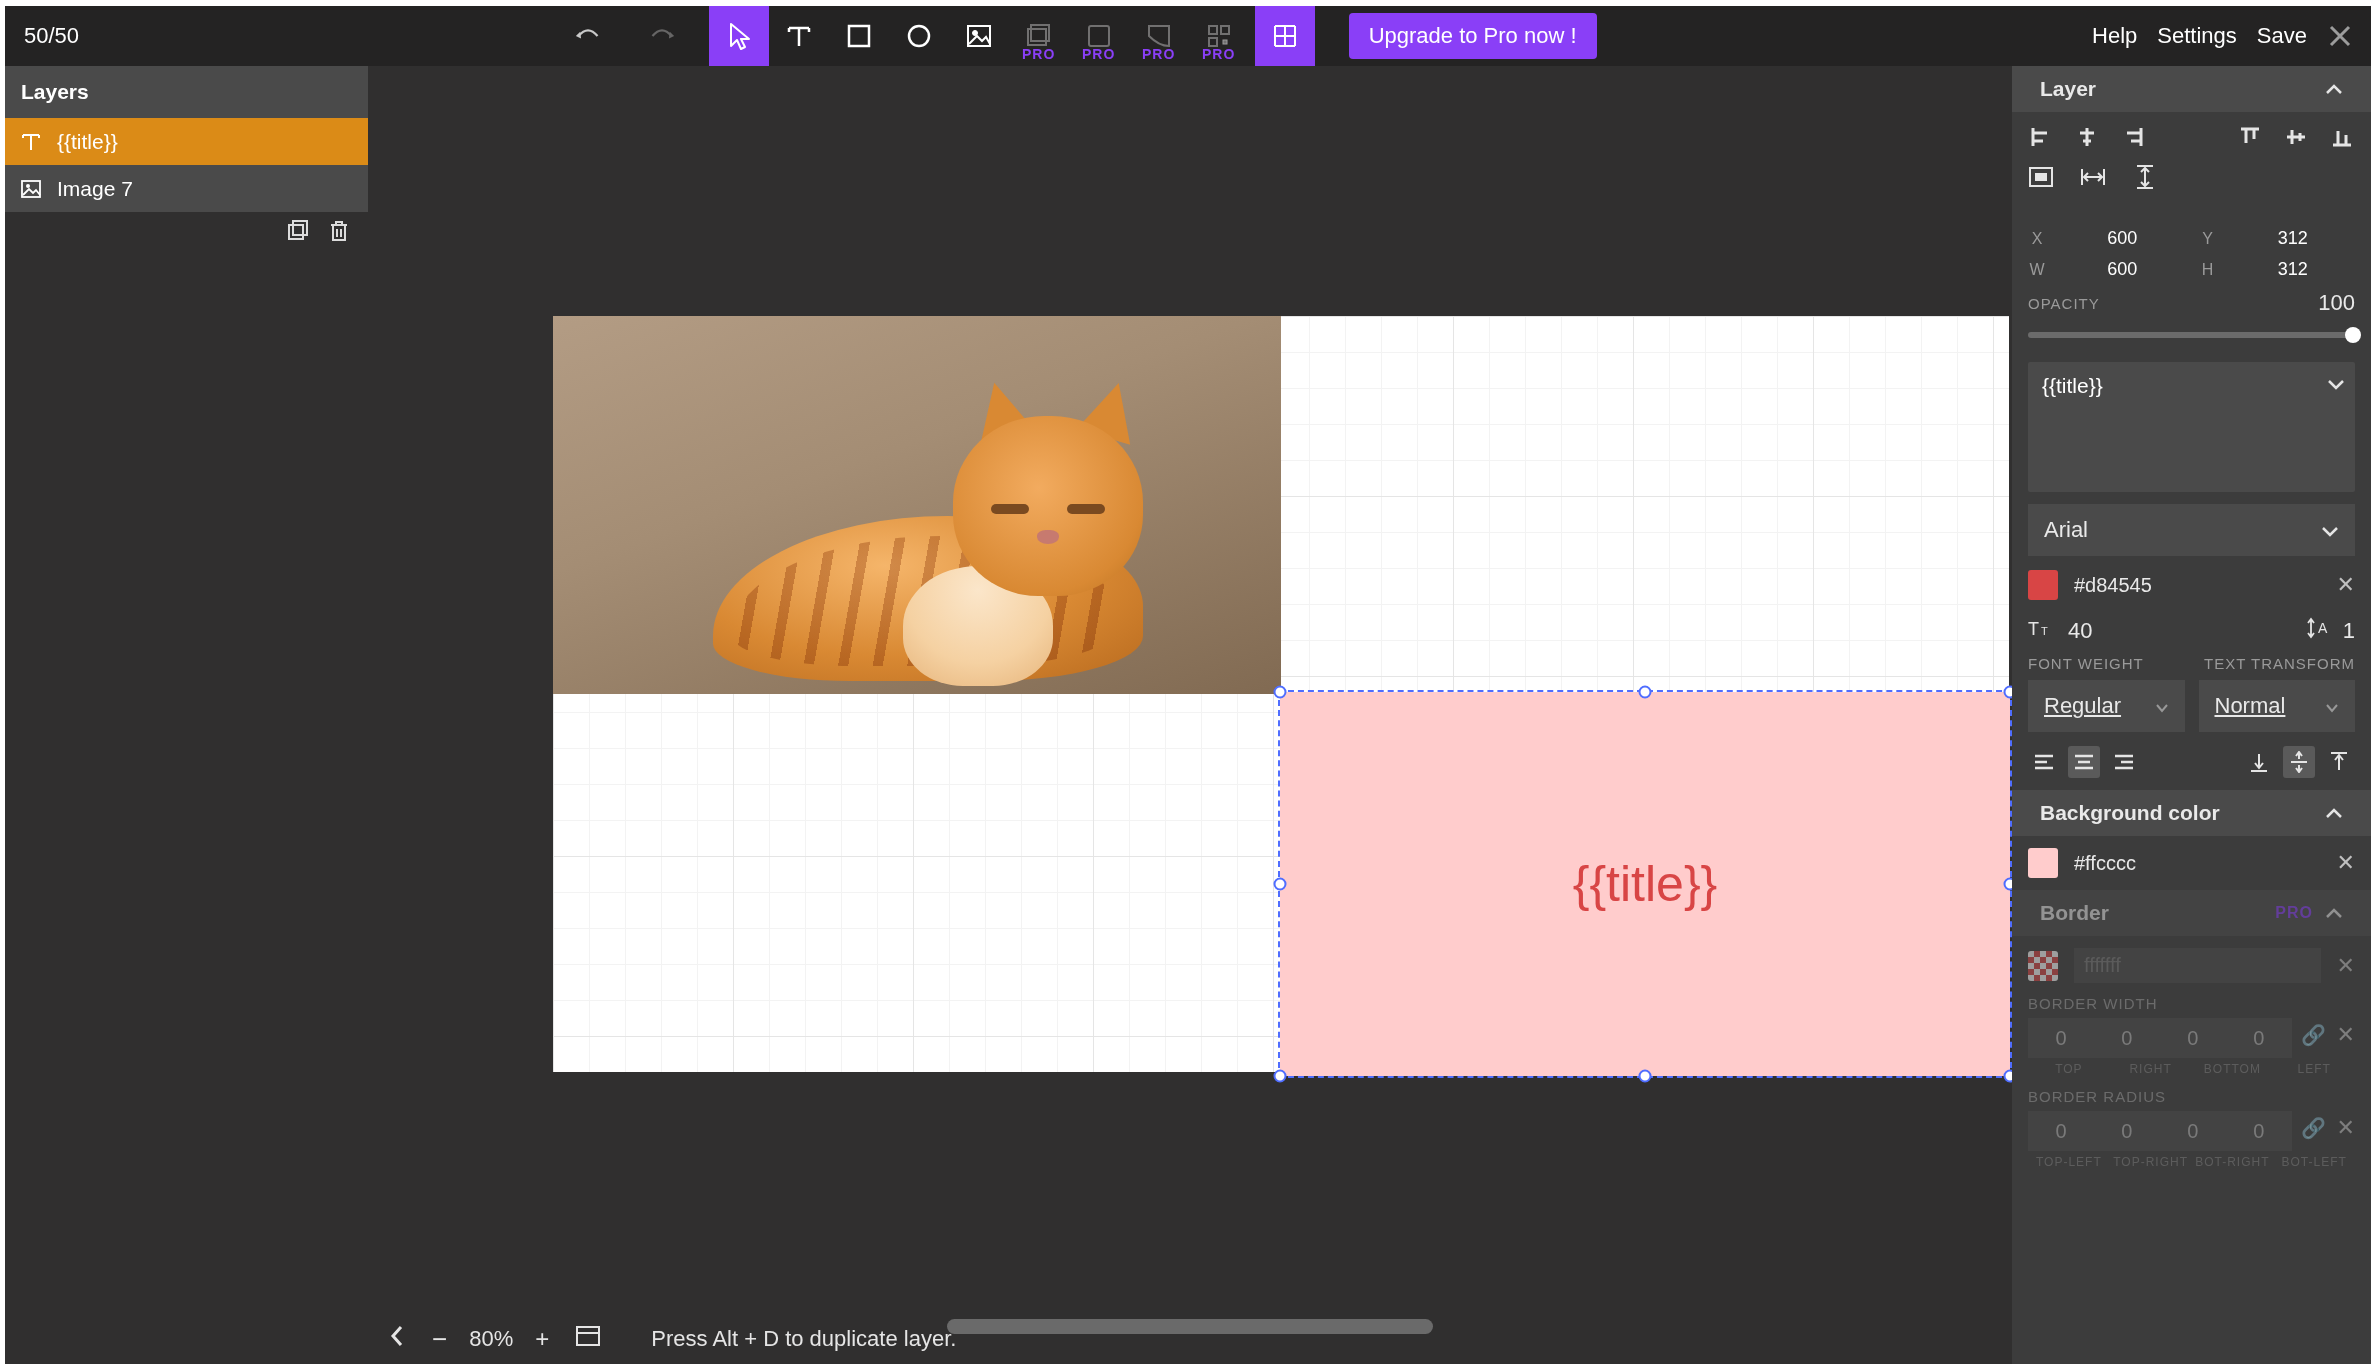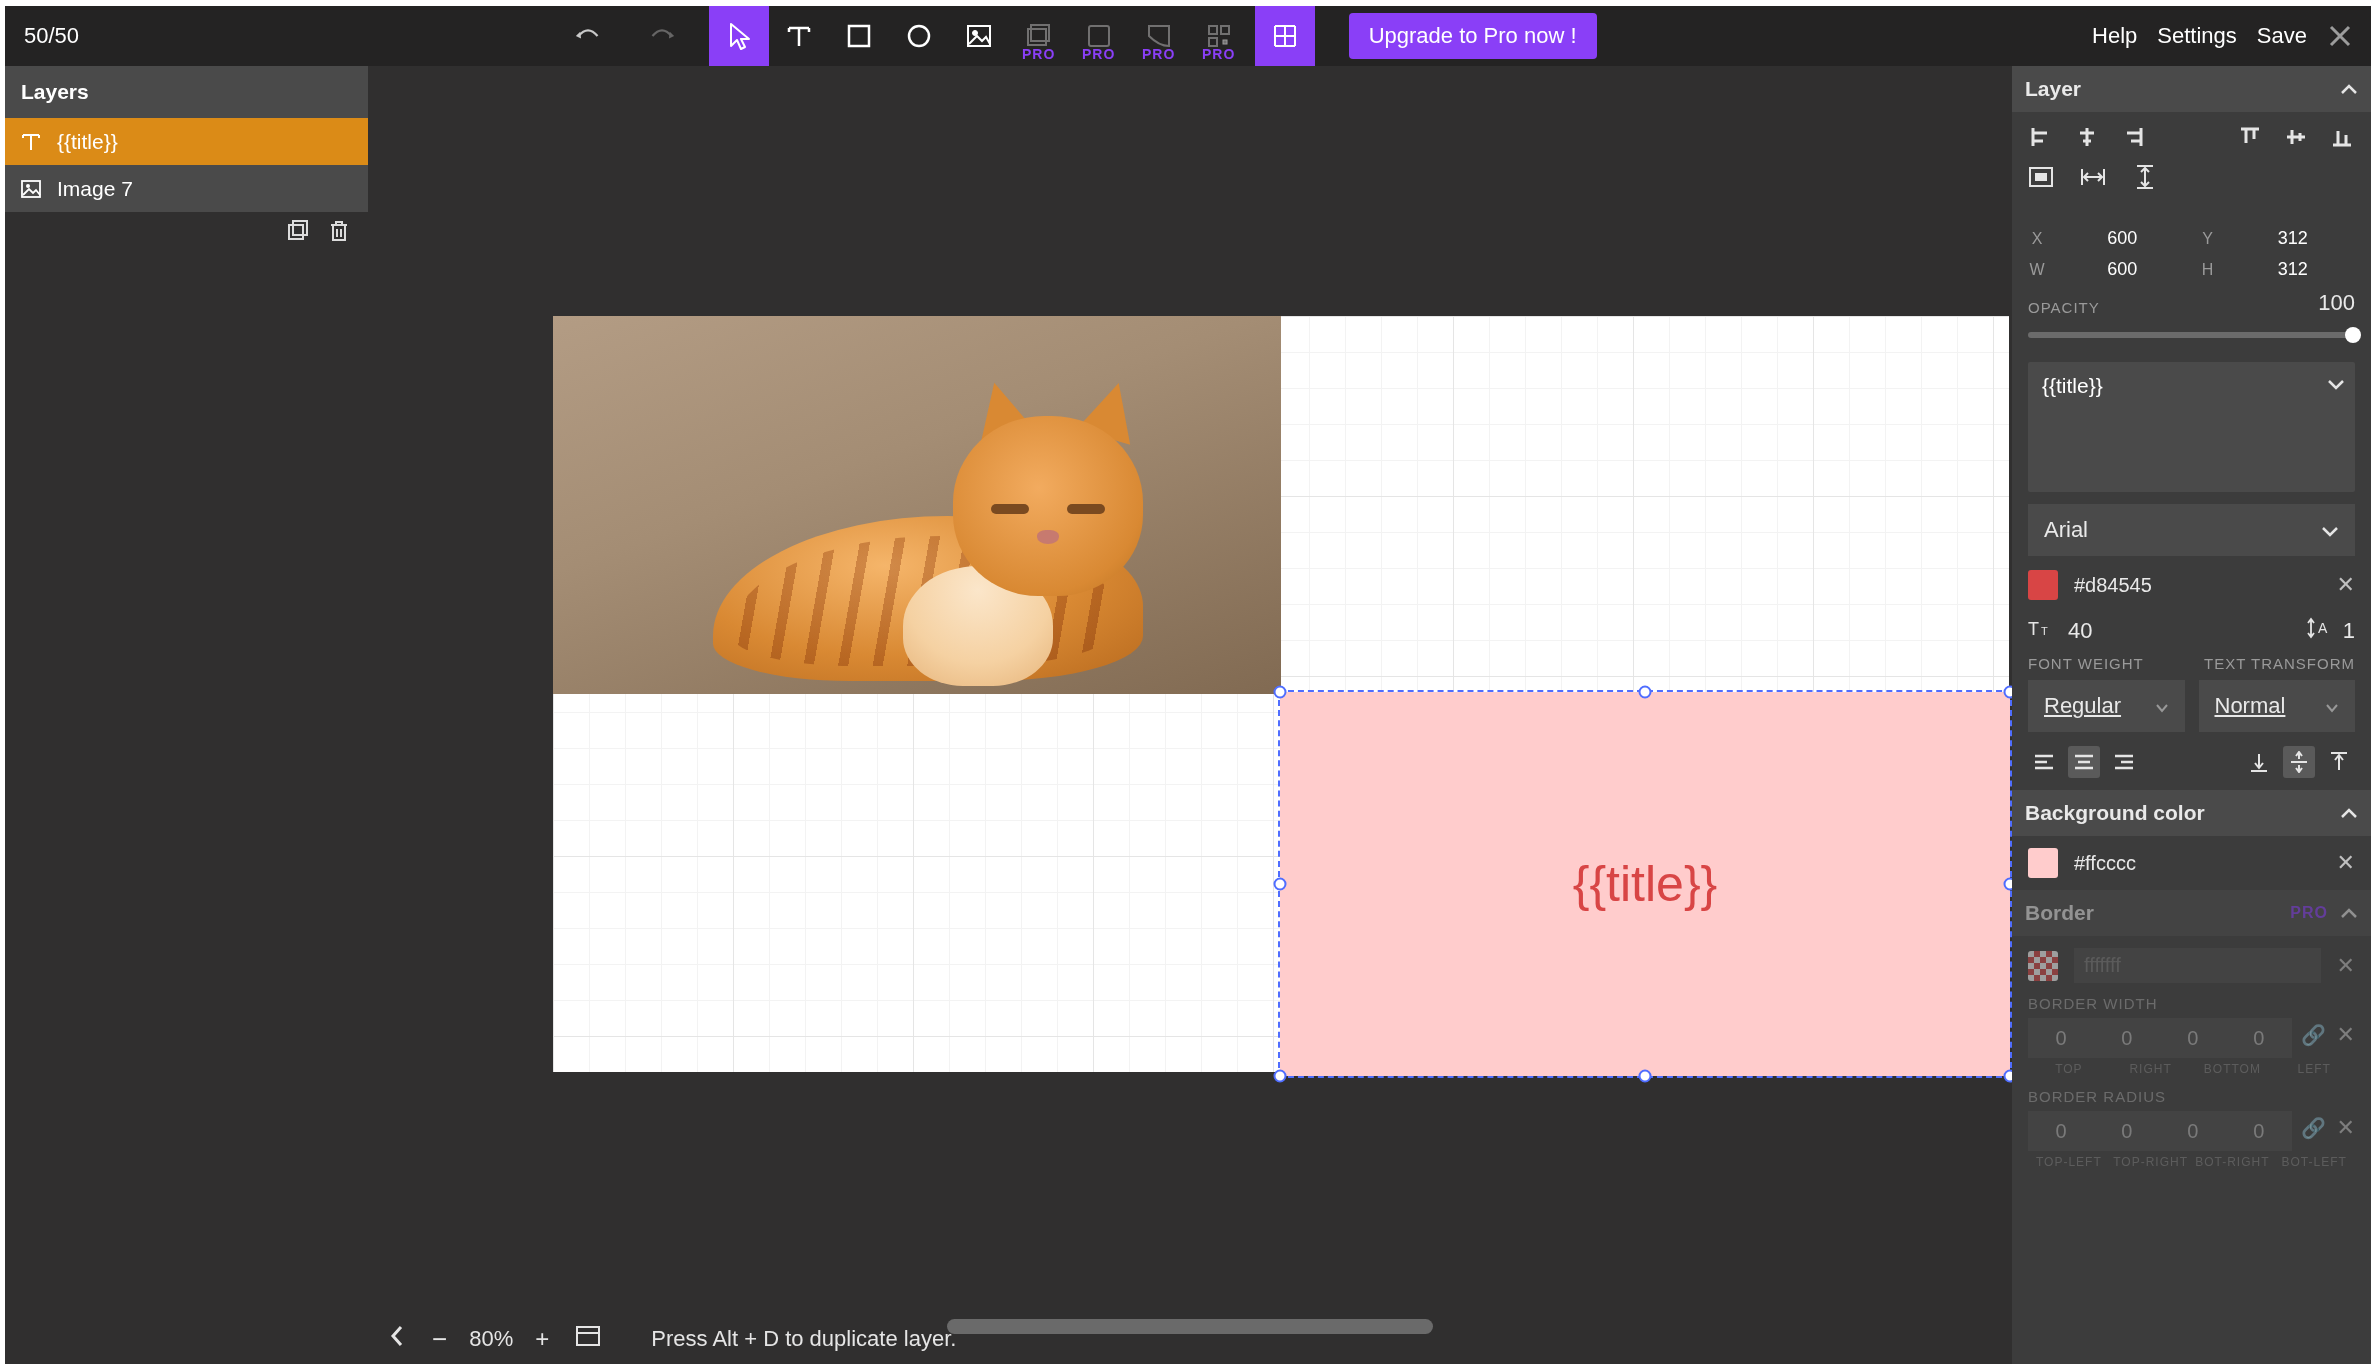--- a/index.html
+++ b/index.html
@@ -75,21 +75,21 @@
 
   
   .status { position:absolute; left:0; right:0; bottom:0; height:50px; display:flex; align-items:center; gap:26px; color:#e5e5e5; font-size:22px; padding: 0 20px; } 
   .zoomctl { display:flex; gap:22px; align-items:center; }
   .hint { margin-left: 24px; }
   .bottom-scroll { position:absolute; bottom:30px; left:50%; transform:translateX(-50%); width:486px; height:15px; background:#6a6a6a; border-radius:8px; }
 
   
   .props { width: 359px; background:#3c3c3c; color:#e9e9e9; overflow-y:auto; display:flex; flex-direction:column; font-size:20px;}
   .props::-webkit-scrollbar{width:0;}
-  .section-hdr { background:#4a4a4a; height:46px; display:flex; align-items:center; justify-content:space-between; padding:0 13px; font-size:21px; font-weight:600;}
+  .section-hdr { background:#4a4a4a; height:46px; display:flex; align-items:center; justify-content:space-between; padding:0 28px; font-size:21px; font-weight:600;}
   .section-body { padding: 12px 16px; background:#3c3c3c; }
   .alignrow { display:flex; gap:20px; align-items:center; margin-bottom:14px; }
   .alignrow .sep { flex:1; }
   .btnsvg { width:26px;height:26px; display:flex;align-items:center;justify-content:center; }
 
   .xyrow { display:flex; gap:14px; margin-bottom:10px; align-items:center;}
   .lbl { color:#9a9a9a; font-size:16px; width:18px; text-align:center;}
   .valinput { flex:1; background:transparent; border:none; color:#fff; font-size:18px; text-align:center;}
   .opacityrow { display:flex; align-items:center; justify-content:space-between;}
   .oplbl { color:#9a9a9a; font-size:15px; letter-spacing:1px;}
@@ -375,21 +375,21 @@
           <span class="valinput">600</span>
           <span class="lbl">Y</span>
           <span class="valinput">312</span>
         </div>
         <div class="xyrow">
           <span class="lbl">W</span>
           <span class="valinput">600</span>
           <span class="lbl">H</span>
           <span class="valinput">312</span>
         </div>
-        <div class="opacityrow" style="margin-top:4px;align-items:flex-end;">
+        <div class="opacityrow" style="margin-top:4px;">
           <span class="oplbl">OPACITY</span>
           <span style="font-size:22px;">100</span>
         </div>
         <div class="slider">
             <div class="slider-thumb"></div>
           </div>
       </div>
 
       <div class="section-body">
         <div class="ta-wrap">

